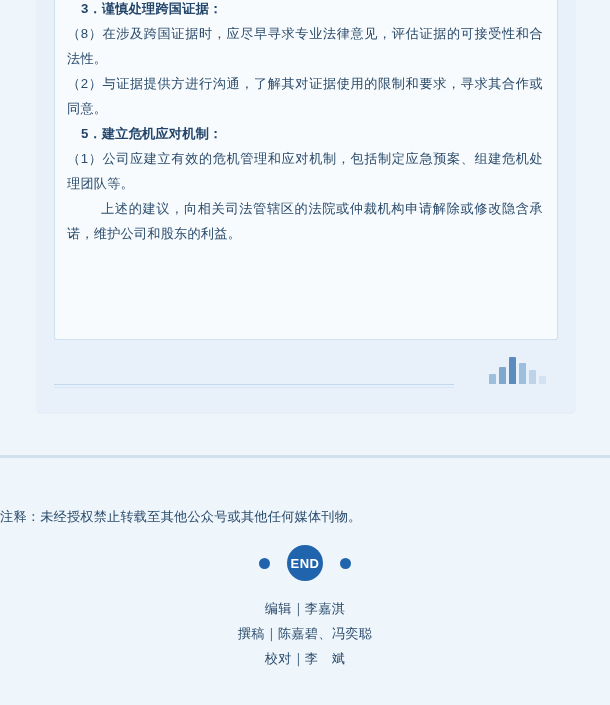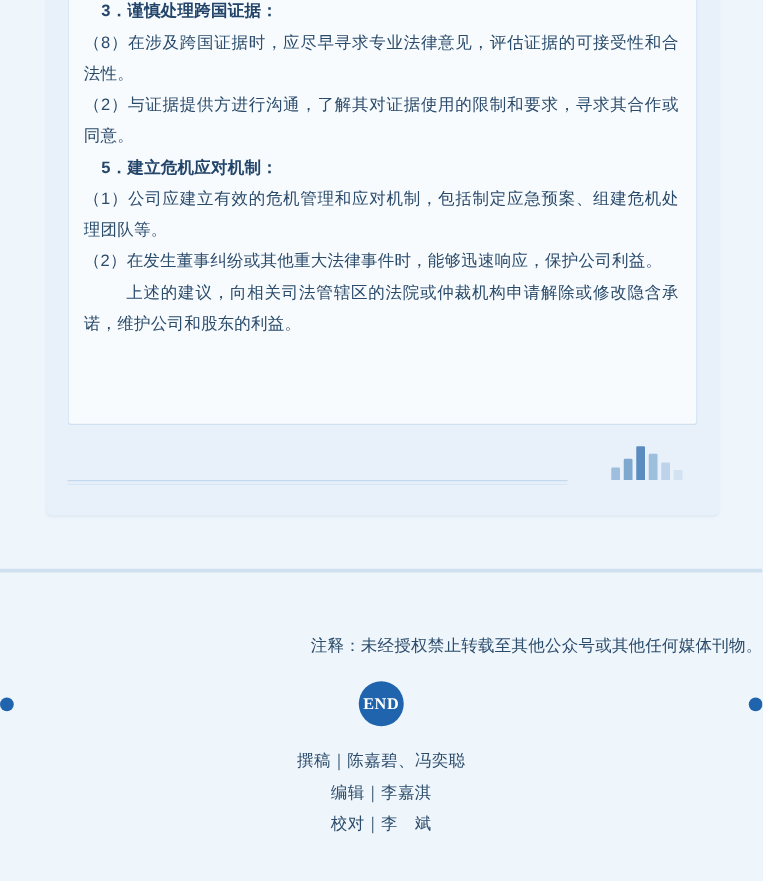--- a/index.html
+++ b/index.html
@@ -114,38 +114,37 @@
     height: 3px;
     background: #cfe0ef;
   }
 
   
   .note {
     position: absolute;
     left: 0;
     top: 508px;
     width: 610px;
-    text-align: right;
+    text-align: left;
     font-size: 13.2px;
     color: #2b4b6b;
     letter-spacing: 0.2px;
     font-family: Liberation Mono, monospace;
   }
 
   
   .end-row {
     position: absolute;
     left: 0;
     top: 545px;
     width: 610px;
     display: flex;
     align-items: center;
-    justify-content: space-between;
+    justify-content: center;
     gap: 17px;
-    font-family: Liberation Serif, serif;
   }
   .dot {
     width: 11px;
     height: 11px;
     border-radius: 50%;
     background: #1f64ad;
   }
   .end-badge {
     width: 36px;
     height: 36px;
@@ -181,21 +180,20 @@
 <div class="page">
 
   <div class="article-card">
     <div class="inner-panel">
       <div class="inner-content">
         <p class="para heading">3．谨慎处理跨国证据：</p>
         <p class="para">（8）在涉及跨国证据时，应尽早寻求专业法律意见，评估证据的可接受性和合法性。</p>
         <p class="para">（2）与证据提供方进行沟通，了解其对证据使用的限制和要求，寻求其合作或同意。</p>
         <p class="para heading">5．建立危机应对机制：</p>
         <p class="para">（1）公司应建立有效的危机管理和应对机制，包括制定应急预案、组建危机处理团队等。</p>
-        <p class="para">（2）在发生董事纠纷或其他重大法律事件时，能够迅速响应，保护公司利益。</p>
         <p class="para indent">上述的建议，向相关司法管辖区的法院或仲裁机构申请解除或修改隐含承诺，维护公司和股东的利益。</p>
       </div>
     </div>
 
     <div class="card-rule"></div>
     <div class="card-rule2"></div>
 
     <div class="bars">
       <i></i>
         <i></i>
@@ -210,18 +208,18 @@
 
   <div class="note">注释：未经授权禁止转载至其他公众号或其他任何媒体刊物。</div>
 
   <div class="end-row">
     <span class="dot"></span>
     <span class="end-badge">END</span>
     <span class="dot"></span>
   </div>
 
   <div class="credits">
+    <div class="credit-line">编辑｜李嘉淇</div>
     <div class="credit-line">撰稿｜陈嘉碧、冯奕聪</div>
-    <div class="credit-line">编辑｜李嘉淇</div>
     <div class="credit-line">校对｜李　斌</div>
   </div>
 
 </div>
 
 </body></html>

